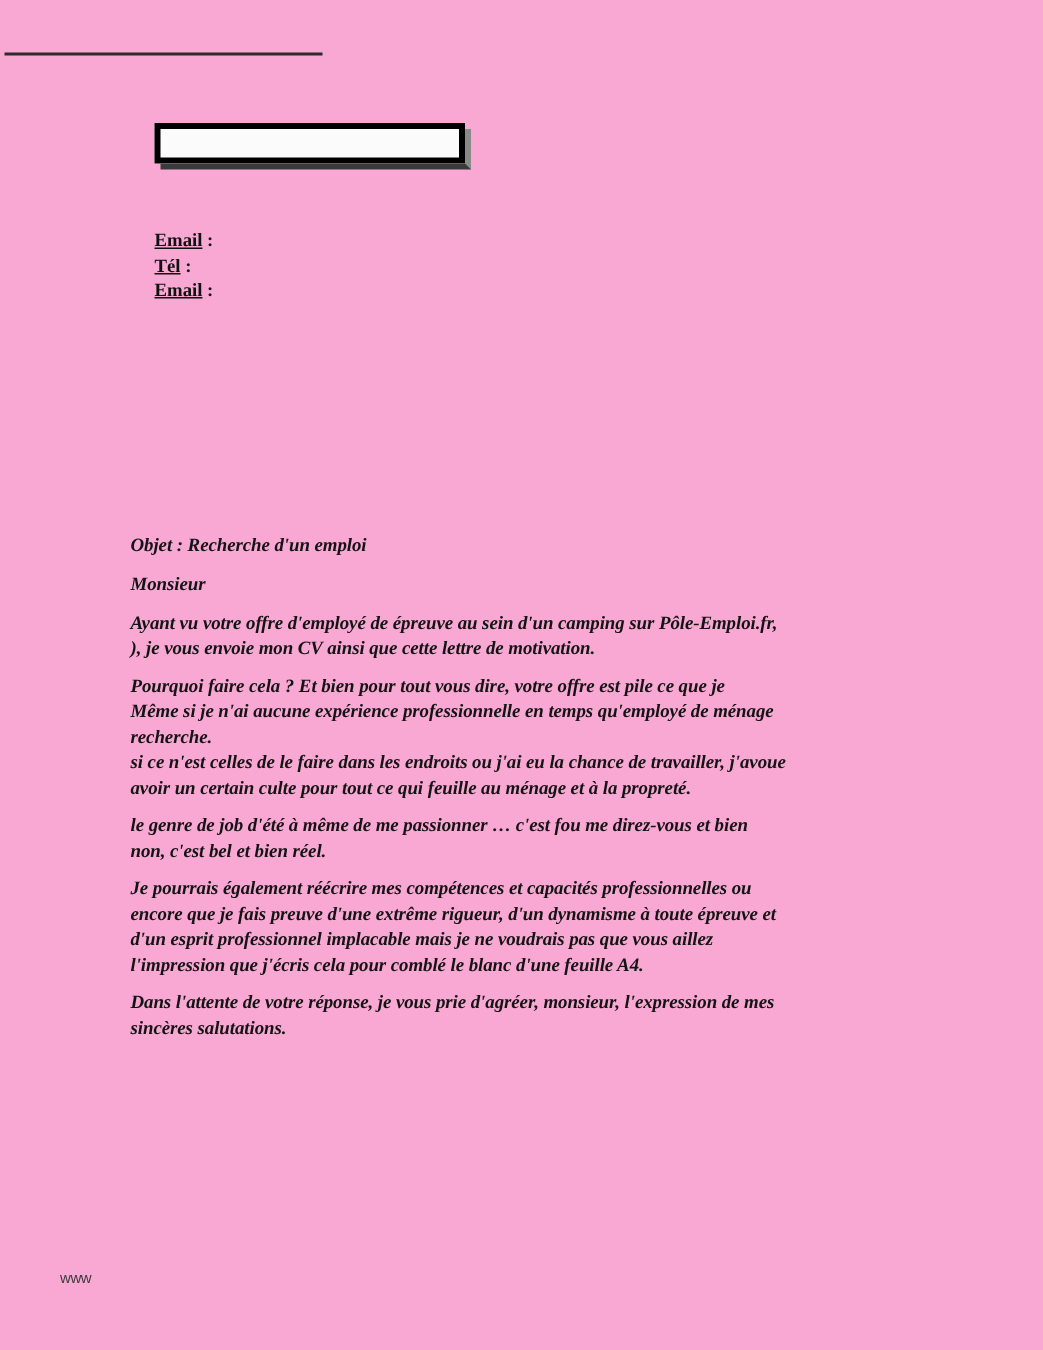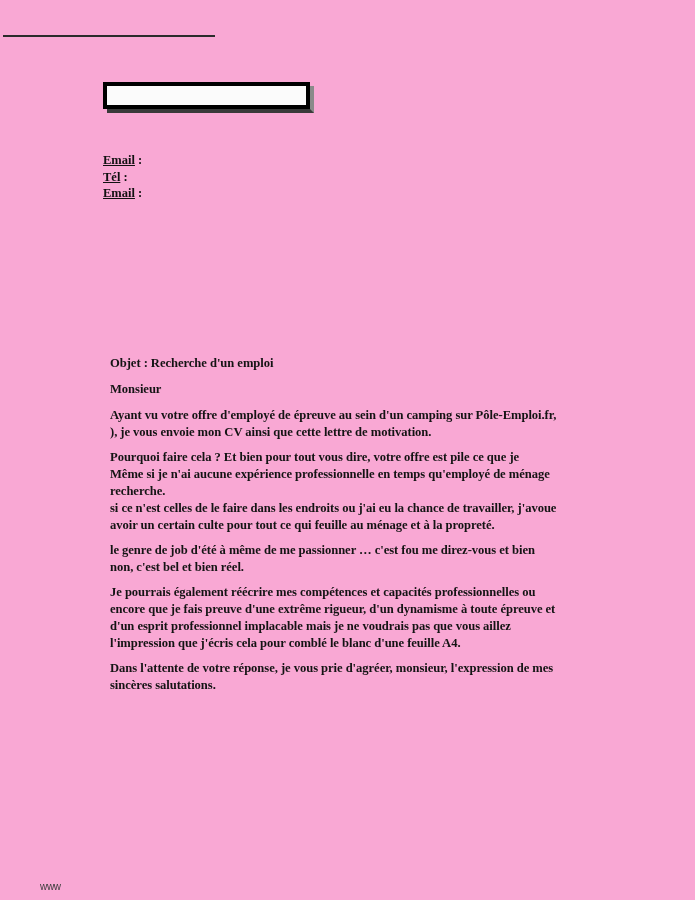--- a/index.html
+++ b/index.html
@@ -94,23 +94,24 @@
     text-decoration: none;
   }
   .contact-value {
     font-weight: bold;
     text-decoration: none;
   }
 
   
   .letter {
     position: absolute;
-    left: 110px;
+    left: 87px;
     top: 355px;
     width: 492px;
+    font-style: italic;
   }
   .letter p {
     margin: 0;
     font-size: 12.6px;
     font-weight: bold;
     line-height: 17px;
     color: #141414;
     letter-spacing: -0.05px;
   }
   .block-gap {
@@ -124,21 +125,20 @@
 
   
   .watermark {
     position: absolute;
     left: 40px;
     top: 847px;
     font-family: "Liberation Sans", "DejaVu Sans", sans-serif;
     font-size: 10px;
     color: #3d3d3d;
     letter-spacing: -0.3px;
-    margin-top: 34px;
   }
 </style>
 </head>
 <body>
 
 <div class="page">
 
   <div class="header-box-wrap">
     <div class="header-box-shadow"></div>
     <div class="header-box">

